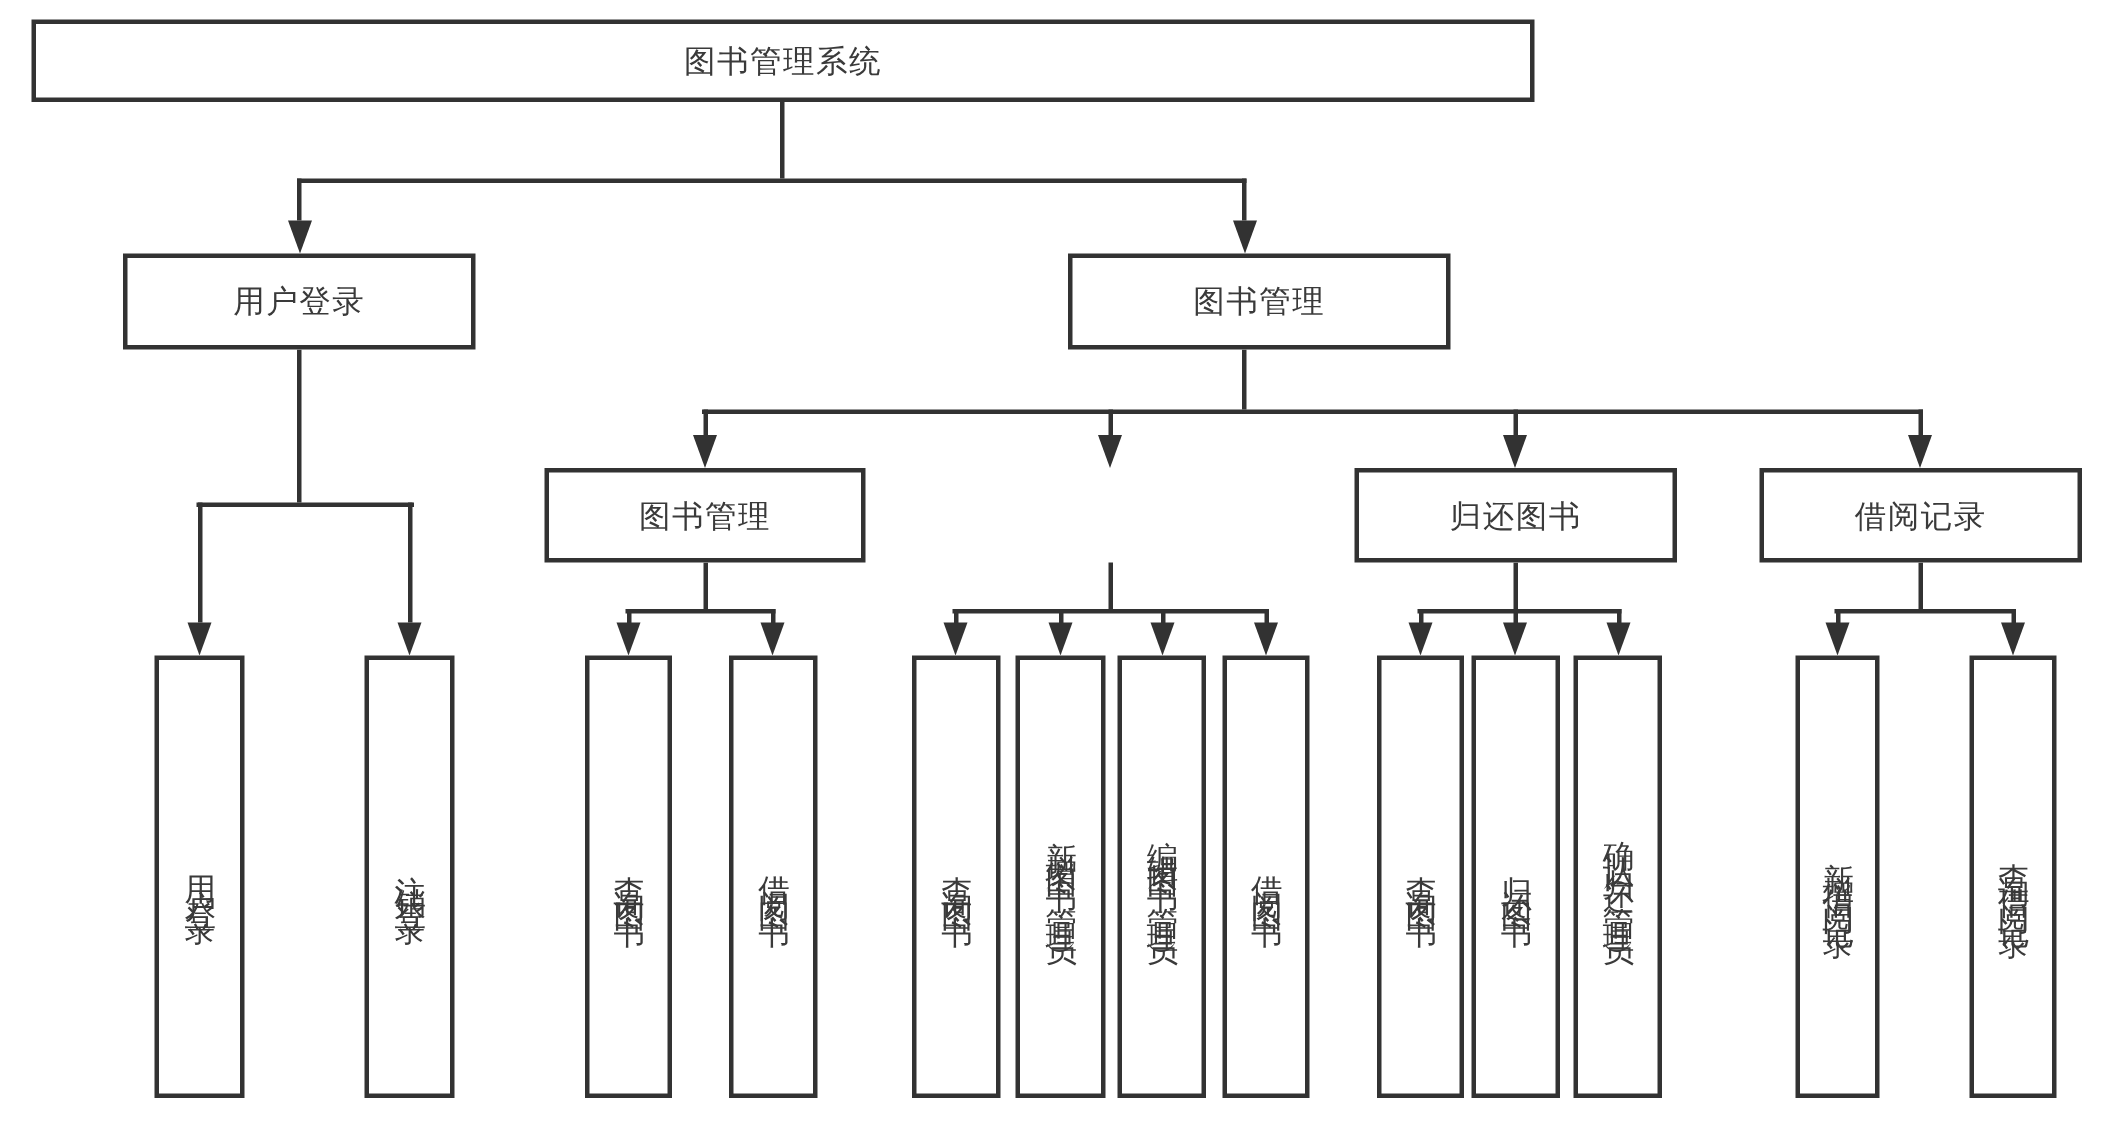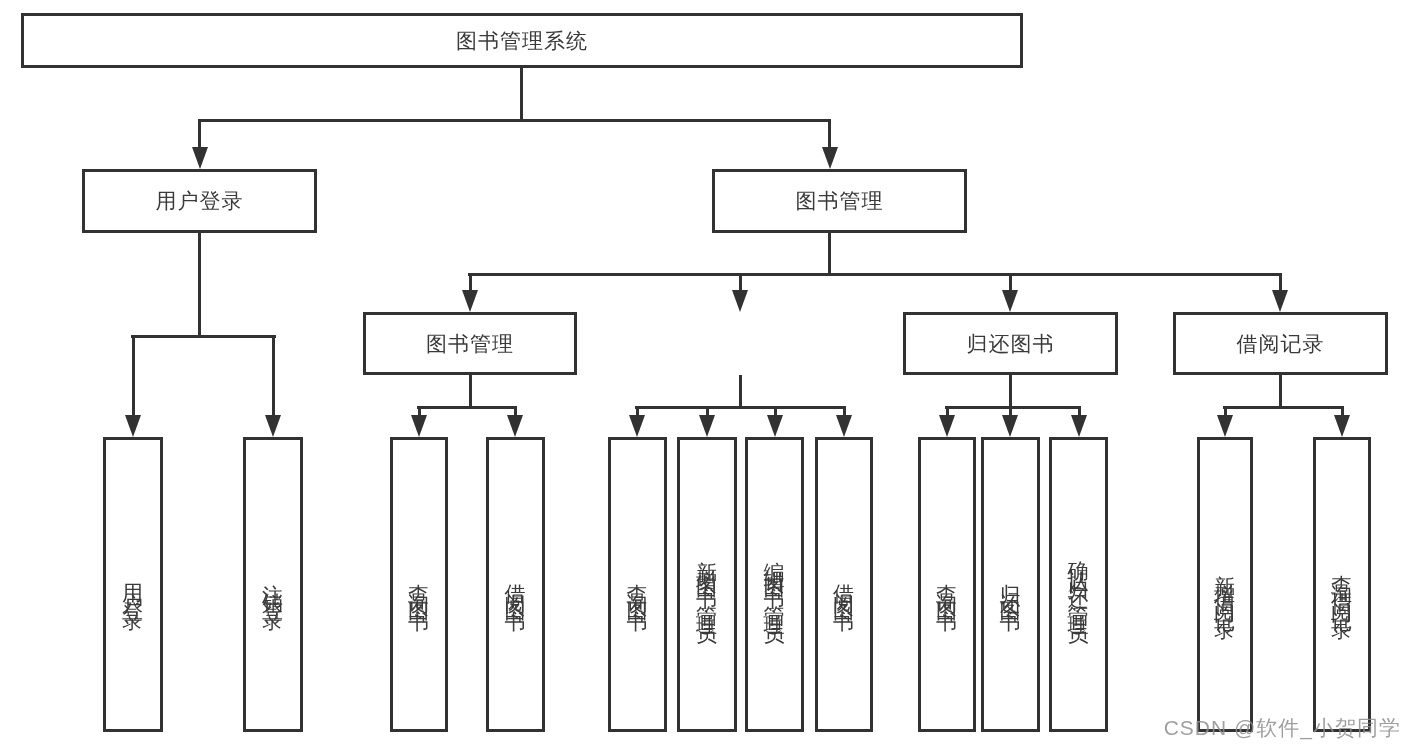--- a/index.html
+++ b/index.html
@@ -169,15 +169,14 @@
     <span>确认归还（管理员）</span>
   </div>
 
   <div class="box v" style="left:1197px;top:437px;width:56px;height:295px">
     <span>新增借阅记录</span>
   </div>
   <div class="box v" style="left:1313px;top:437px;width:58px;height:295px">
     <span>查询借阅记录</span>
   </div>
 
-  <div class="watermark">CSDN @软件_小贺同学</div>
 
 </div>
 
 </body></html>

